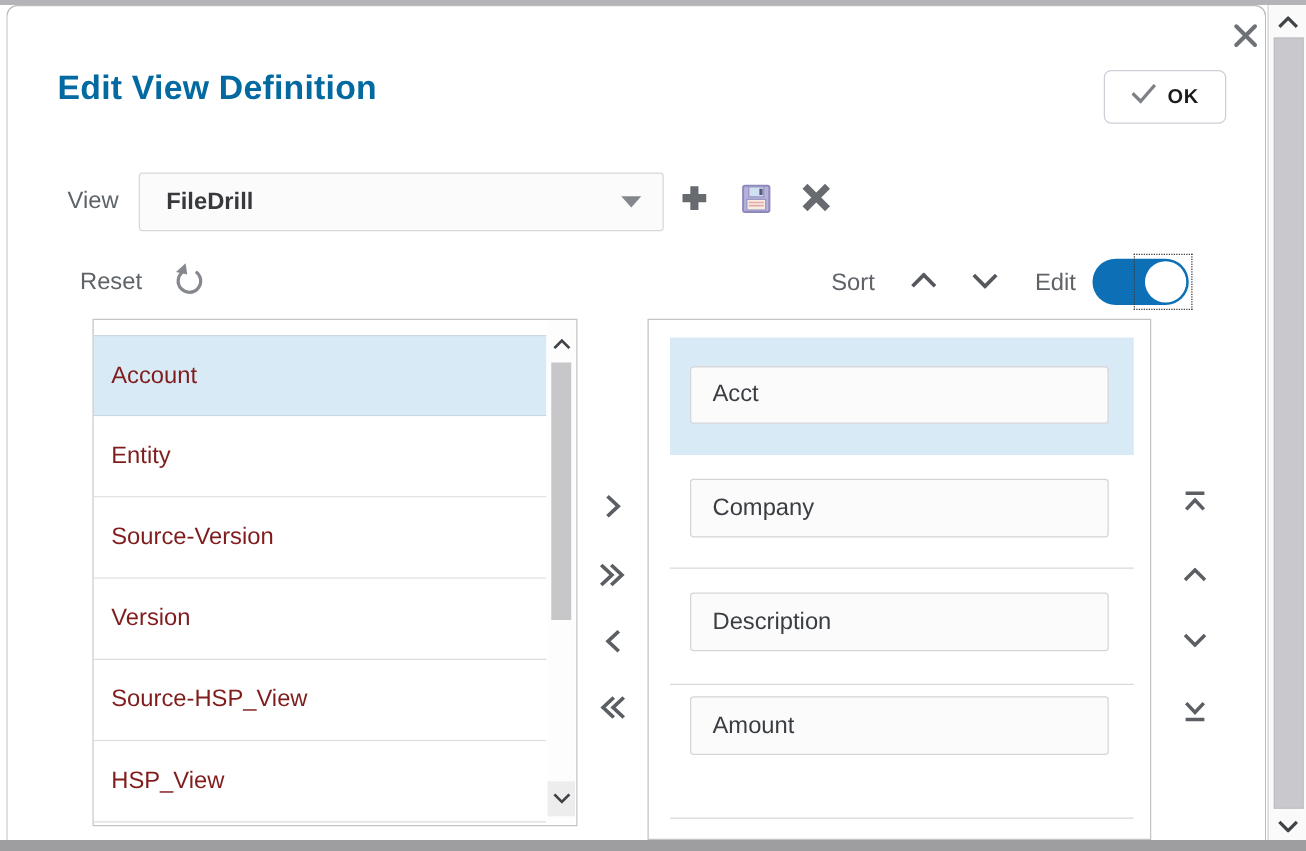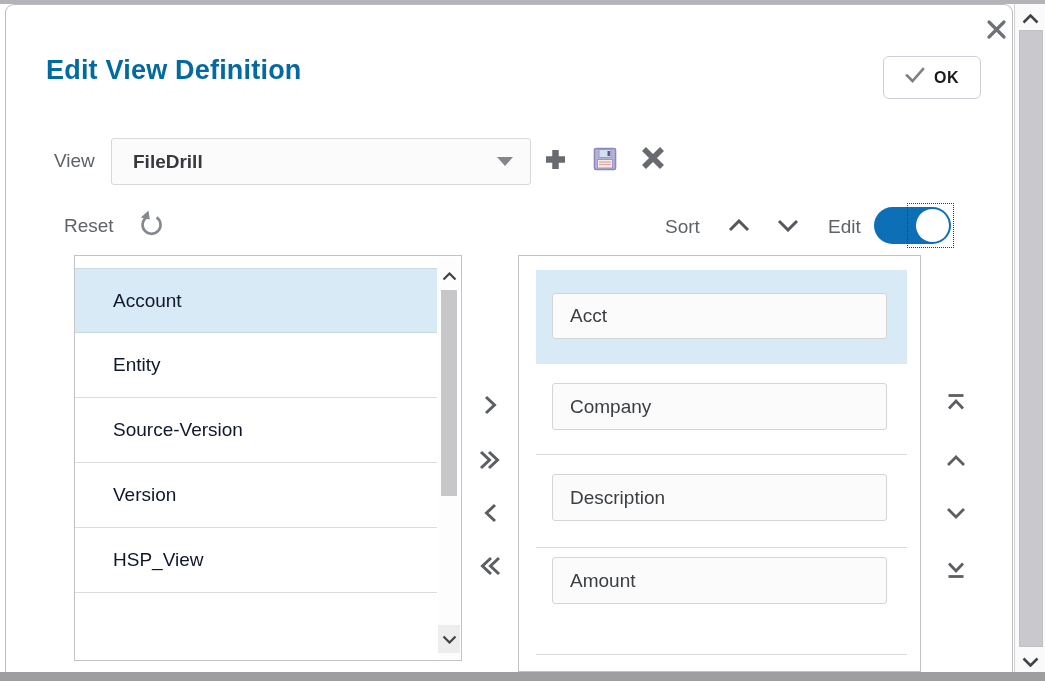--- a/index.html
+++ b/index.html
@@ -53,21 +53,21 @@
             background:#0d70b6; border-radius:19px; cursor:pointer; }
   .toggle .knob { position:absolute; right:2px; top:2px; width:33px; height:33px;
                   background:#ffffff; border-radius:50%; }
   .toggle .focus-ring { position:absolute; right:-3px; top:-4px; width:47px; height:45px;
                         border:1px dotted #3c3c3c; }
 
   
   .left-panel { position:absolute; left:68px; top:250px; width:388px; height:406px;
                 background:#ffffff; border:1px solid #c3c3c5; }
   .left-rows { position:absolute; left:0; top:12px; right:24px; }
-  .lrow { height:65px; line-height:64px; padding-left:38px; font-size:19px; color:#0f172a;
+  .lrow { height:65px; line-height:64px; padding-left:14px; font-size:19px; color:#7f1d1d;
           border-bottom:1px solid #dcdcde; background:#ffffff; cursor:pointer;
           white-space:nowrap; overflow:hidden; }
   .lrow.selected { background:#d9eaf7; border-top:1px solid #ccd9e3; border-bottom:1px solid #c9d6e0; }
 
   .list-scrollbar { position:absolute; top:1px; right:1px; width:22px; bottom:1px; background:#fdfdfd; }
   .list-scroll-up { position:absolute; top:8px; left:0; width:22px; height:22px;
                     display:flex; align-items:center; justify-content:center; cursor:pointer; }
   .list-scroll-thumb { position:absolute; top:33px; left:3px; width:16px; height:206px;
                        background:#c7c7c9; cursor:pointer; }
   .list-scroll-down { position:absolute; bottom:6px; left:0; width:22px; height:28px;
@@ -210,20 +210,21 @@
       <span class="focus-ring"></span>
       <span class="knob"></span>
     </div>
 
     <div class="left-panel">
       <div class="left-rows">
         <div class="lrow selected">Account</div>
         <div class="lrow">Entity</div>
         <div class="lrow">Source-Version</div>
         <div class="lrow">Version</div>
+        <div class="lrow">Source-HSP_View</div>
         <div class="lrow">HSP_View</div>
       </div>
       <div class="list-scrollbar">
         <div class="list-scroll-up">
           <span>
             <svg width="15" height="9" viewBox="0 0 15 9">
                 <path d="M1.5 7.5 L7.5 1.5 L13.5 7.5" stroke="#3f4347" stroke-width="2.2" fill="none"></path>
               </svg>
           </span>
         </div>

